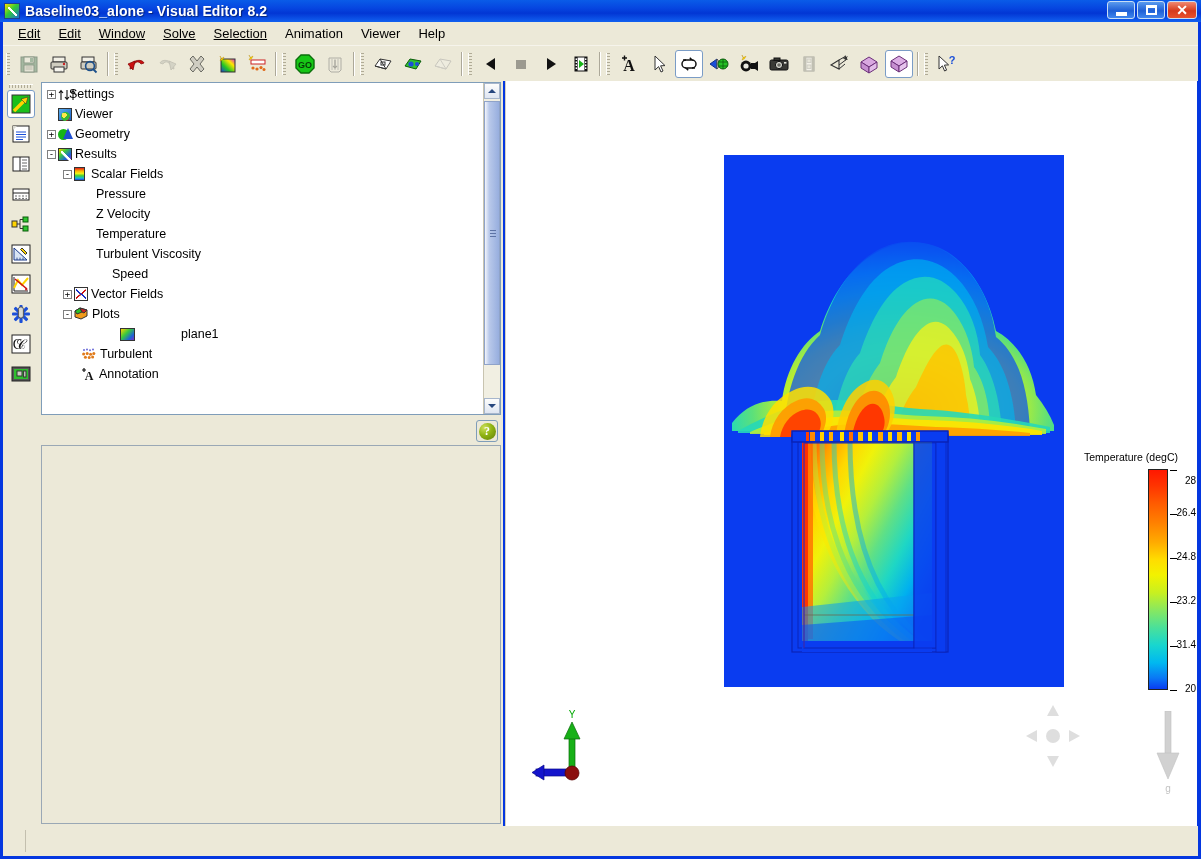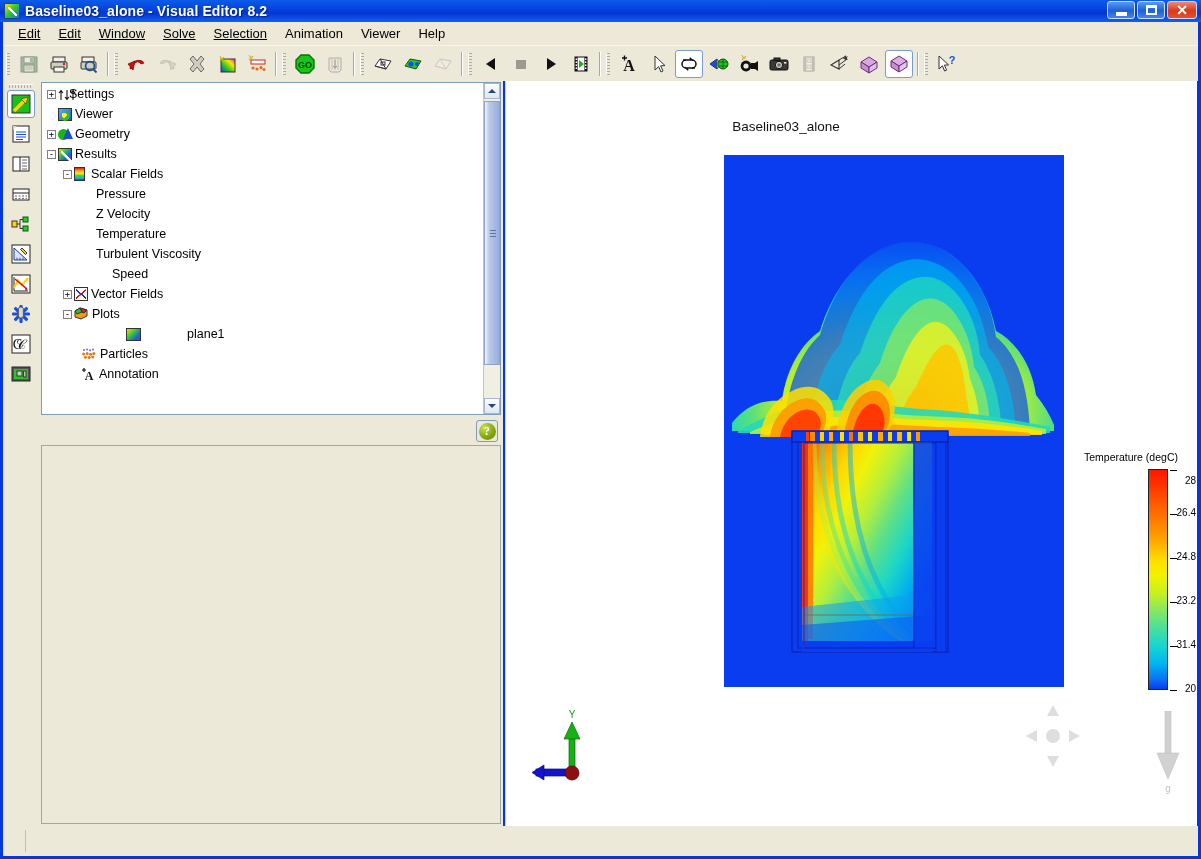--- a/index.html
+++ b/index.html
@@ -678,21 +678,21 @@
           <span class="ticon" style="width:15px;height:14px">
             <svg width="15" height="14" viewBox="0 0 15 14">
               <path d="M1 4 L6 1 L13 3 L13 9 L7 12 L1 10 Z" fill="#f09a1a" stroke="#333"></path>
               <path d="M1 4 L6 1 L8 5 L3 7 Z" fill="#27c227" stroke="#333"></path>
               <path d="M6 1 L13 3 L10 6 L8 5 Z" fill="#cc2222" stroke="#333"></path>
             </svg>
           </span>
           <span class="tlabel">Plots</span>
         </div>
 
-        <div class="trow" style="padding-left:28px;gap:43px;">
+        <div class="trow" style="padding-left:22px;gap:43px;">
           <span class="tdash"></span>
           <span class="ticon ic-plane"></span>
           <span class="tlabel">plane1</span>
         </div>
 
         <div class="trow" style="padding-left:26px;">
           <span class="tdash"></span>
           <span class="ticon" style="width:16px;height:14px">
             <svg width="16" height="14" viewBox="0 0 16 14">
               <g fill="#6a6ad8">
@@ -705,21 +705,21 @@
                   <circle cx="2.6" cy="7" r="1.5"></circle>
                   <circle cx="6.2" cy="6.4" r="1.5"></circle>
                  <circle cx="9.6" cy="7.2" r="1.5"></circle>
                   <circle cx="12.8" cy="6.6" r="1.5"></circle>
                  <circle cx="4.4" cy="10.2" r="1.5"></circle>
                   <circle cx="8.2" cy="10.6" r="1.5"></circle>
                  <circle cx="11.6" cy="10" r="1.5"></circle>
                 </g>
             </svg>
           </span>
-          <span class="tlabel">Particles</span>
+          <span class="tlabel">Turbulent</span>
         </div>
 
         <div class="trow" style="padding-left:26px;">
           <span class="tdash"></span>
           <span class="ticon" style="width:15px;height:14px">
             <svg width="15" height="14" viewBox="0 0 15 14">
               <text x="8" y="13" font-size="12" font-weight="bold" fill="#111" text-anchor="middle" font-family="Liberation Serif, serif">A</text>
               <path d="M1 3 h4 M3 1 v4" stroke="#111" stroke-width="1.2"></path>
             </svg>
           </span>
@@ -749,21 +749,20 @@
       <div id="help-btn">
         <div id="help-ball">?</div>
       </div>
     </div>
 
     <div id="bottompanel"></div>
   </div>
 
   <div id="viewport">
 
-    <div id="vp-title">Baseline03_alone</div>
 
     <div id="scene">
       <div id="contour">
         <svg width="340" height="532" viewBox="0 0 340 532">
           <defs>
             <radialGradient id="plumeG" cx="0.52" cy="0.88" r="0.78">
               <stop offset="0.00" stop-color="#ff2200"></stop>
               <stop offset="0.10" stop-color="#ff6a00"></stop>
               <stop offset="0.20" stop-color="#ffae00"></stop>
               <stop offset="0.32" stop-color="#f6f60e"></stop>

